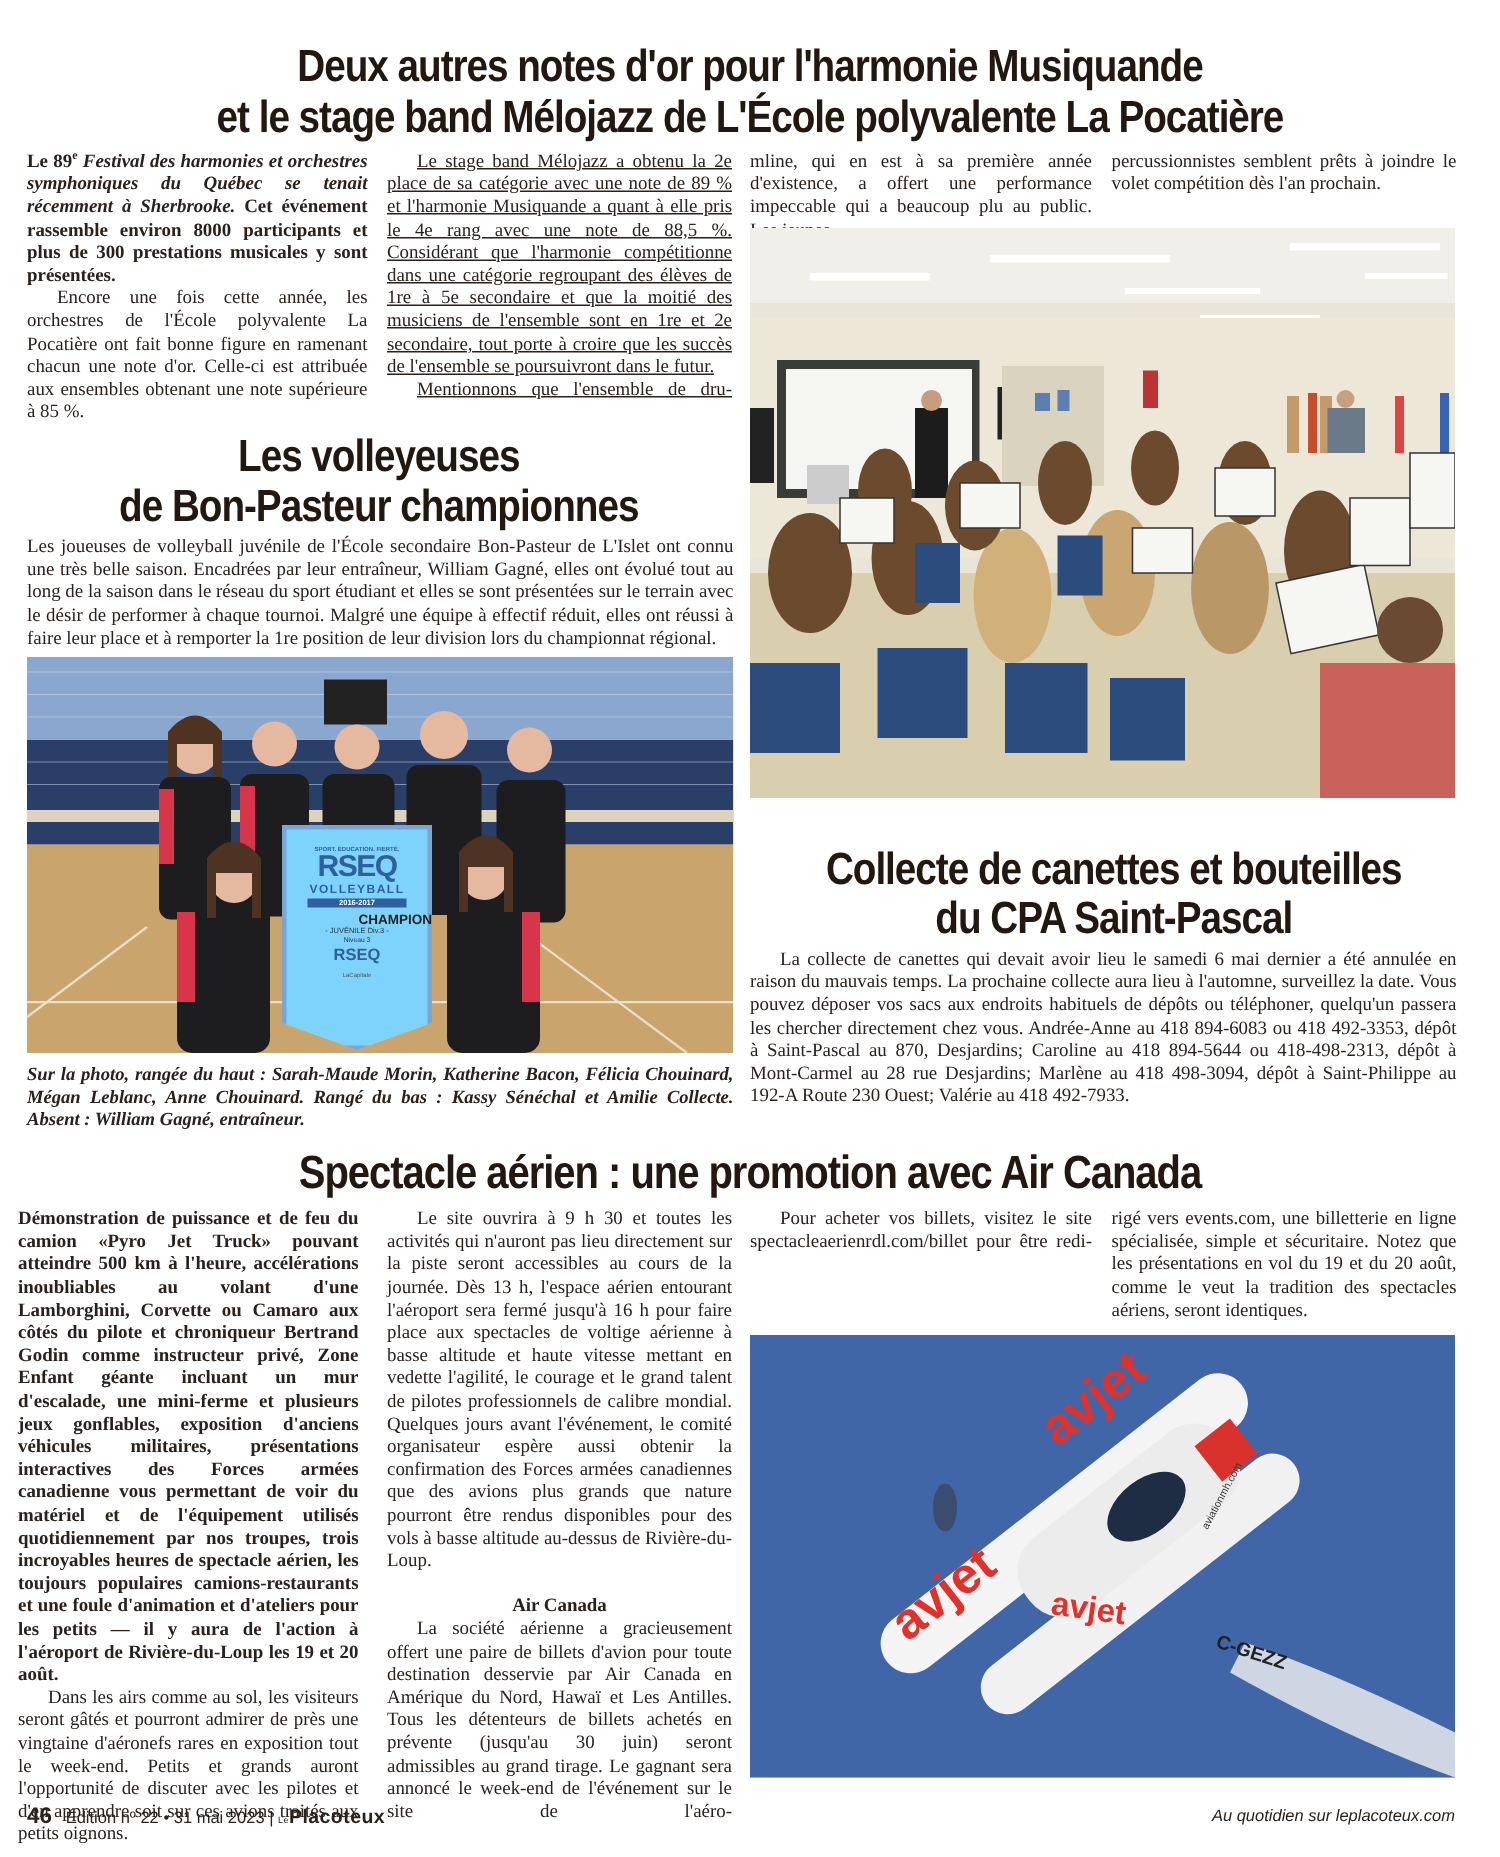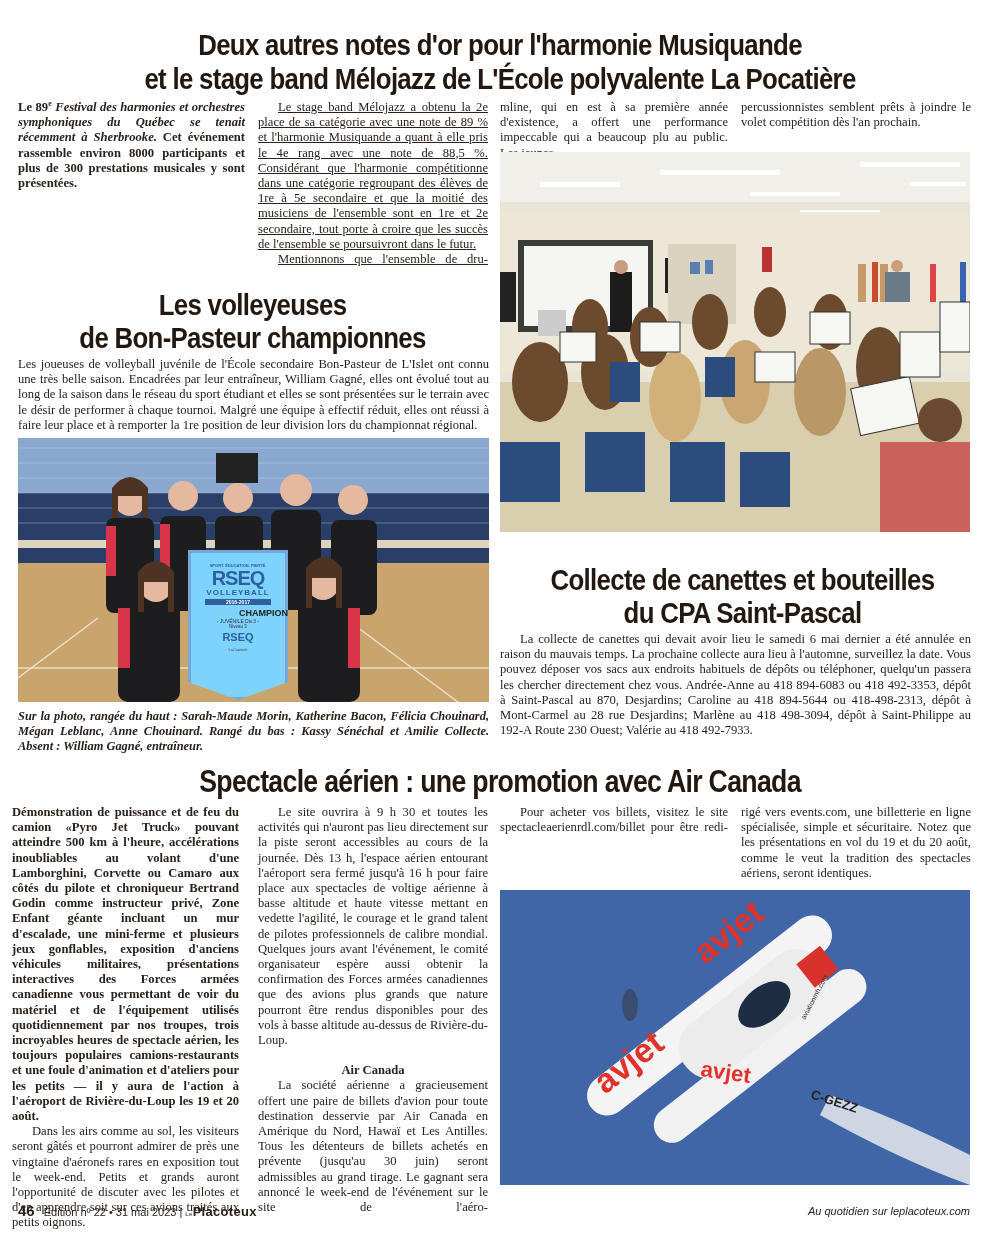--- a/index.html
+++ b/index.html
@@ -32,20 +32,21 @@
 </head>
 <body>
 
 <div class="abs headline h-main">
   <div>Deux autres notes d'or pour l'harmonie Musiquande</div>
   <div>et le stage band Mélojazz de L'École polyvalente La Pocatière</div>
 </div>
 
 <div class="abs col" style="left:18px; top:100px; width:227px;">
   <p class="bold"><span>Le 89</span><sup>e</sup><span class="ital"> Festival des harmonies et orchestres symphoniques du Québec se tenait récemment à Sherbrooke.</span><span> Cet événement rassemble environ 8000 participants et plus de 300 prestations musicales y sont présentées.</span></p>
+  <p class="ind">Encore une fois cette année, les orchestres de l'École polyvalente La Pocatière ont fait bonne figure en ramenant chacun une note d'or. Celle-ci est attribuée aux ensembles obtenant une note supérieure à 85 %.</p>
 </div>
 
 <div class="abs col" style="left:258px; top:100px; width:230px;text-decoration:underline;">
   <p class="ind">Le stage band Mélojazz a obtenu la 2e place de sa catégorie avec une note de 89 % et l'harmonie Musiquande a quant à elle pris le 4e rang avec une note de 88,5 %. Considérant que l'harmonie compétitionne dans une catégorie regroupant des élèves de 1re à 5e secondaire et que la moitié des musiciens de l'ensemble sont en 1re et 2e secondaire, tout porte à croire que les succès de l'ensemble se poursuivront dans le futur.</p>
   <p class="ind" style="text-align-last: justify;">Mentionnons que l'ensemble de dru-</p>
 </div>
 
 <div class="abs col" style="left:500px; top:100px; width:228px;">
   <p>mline, qui en est à sa première année d'existence, a offert une performance impeccable qui a beaucoup plu au public. Les jeunes</p>
 </div>

